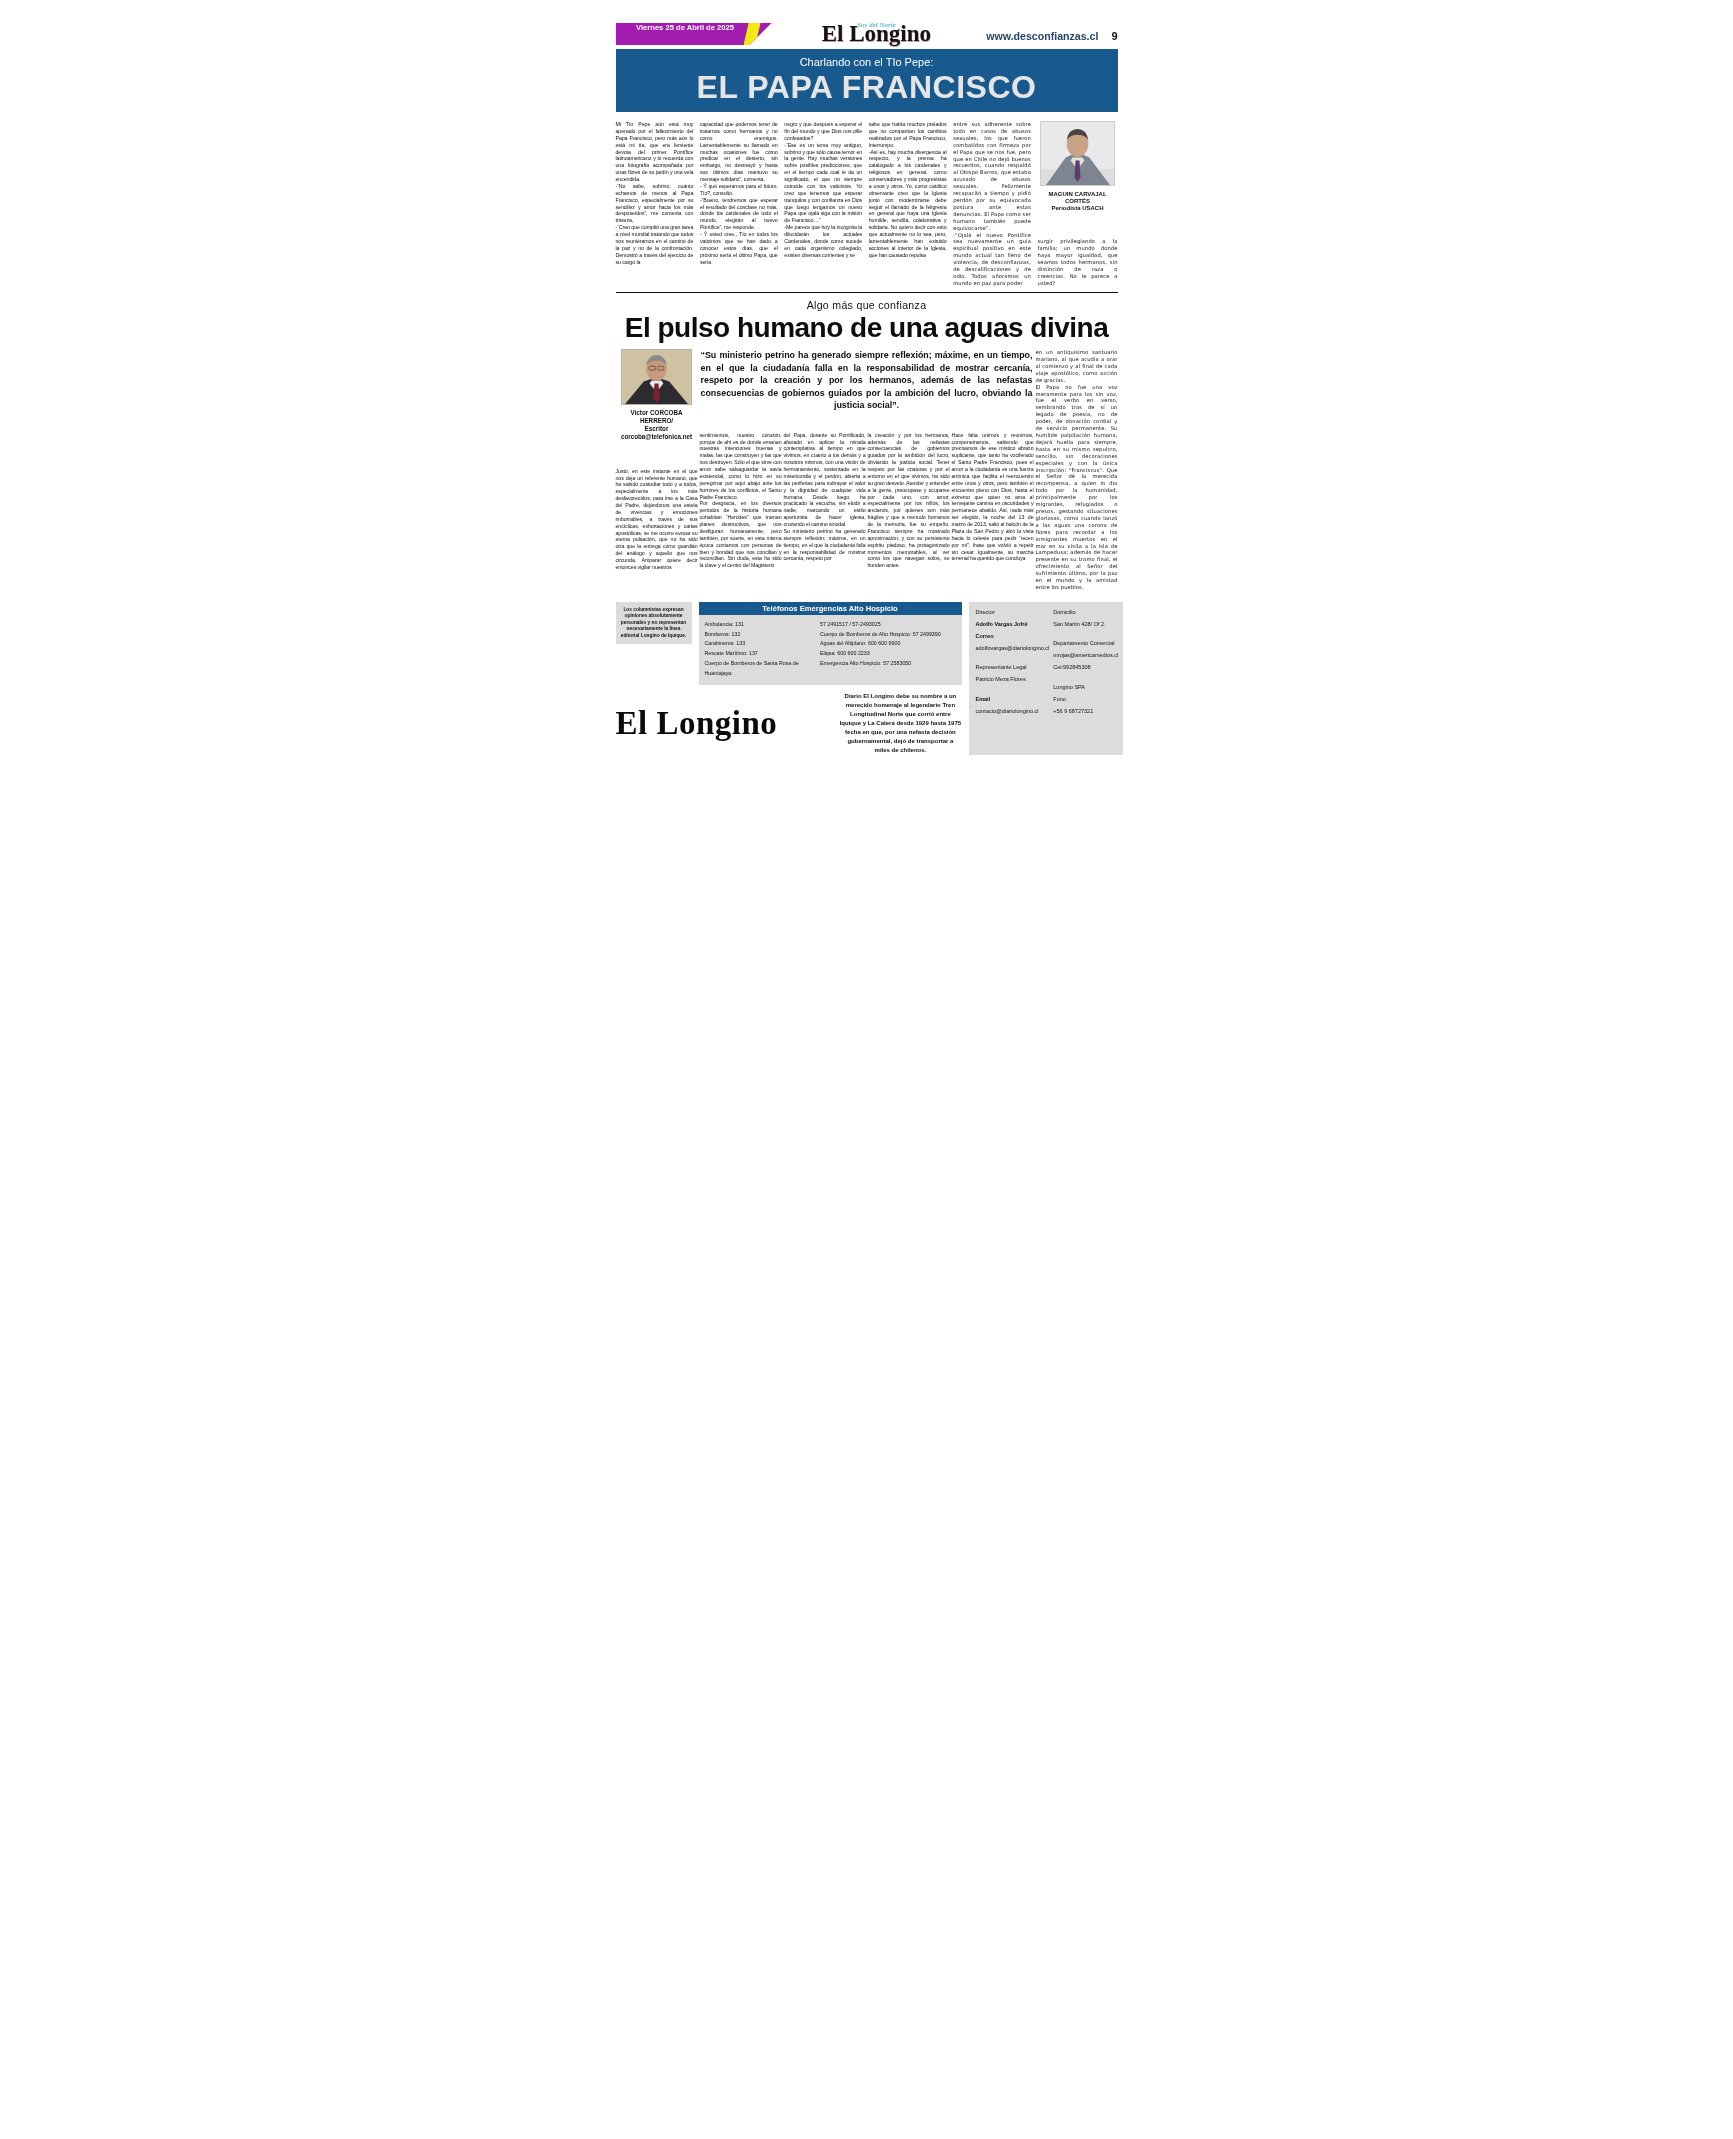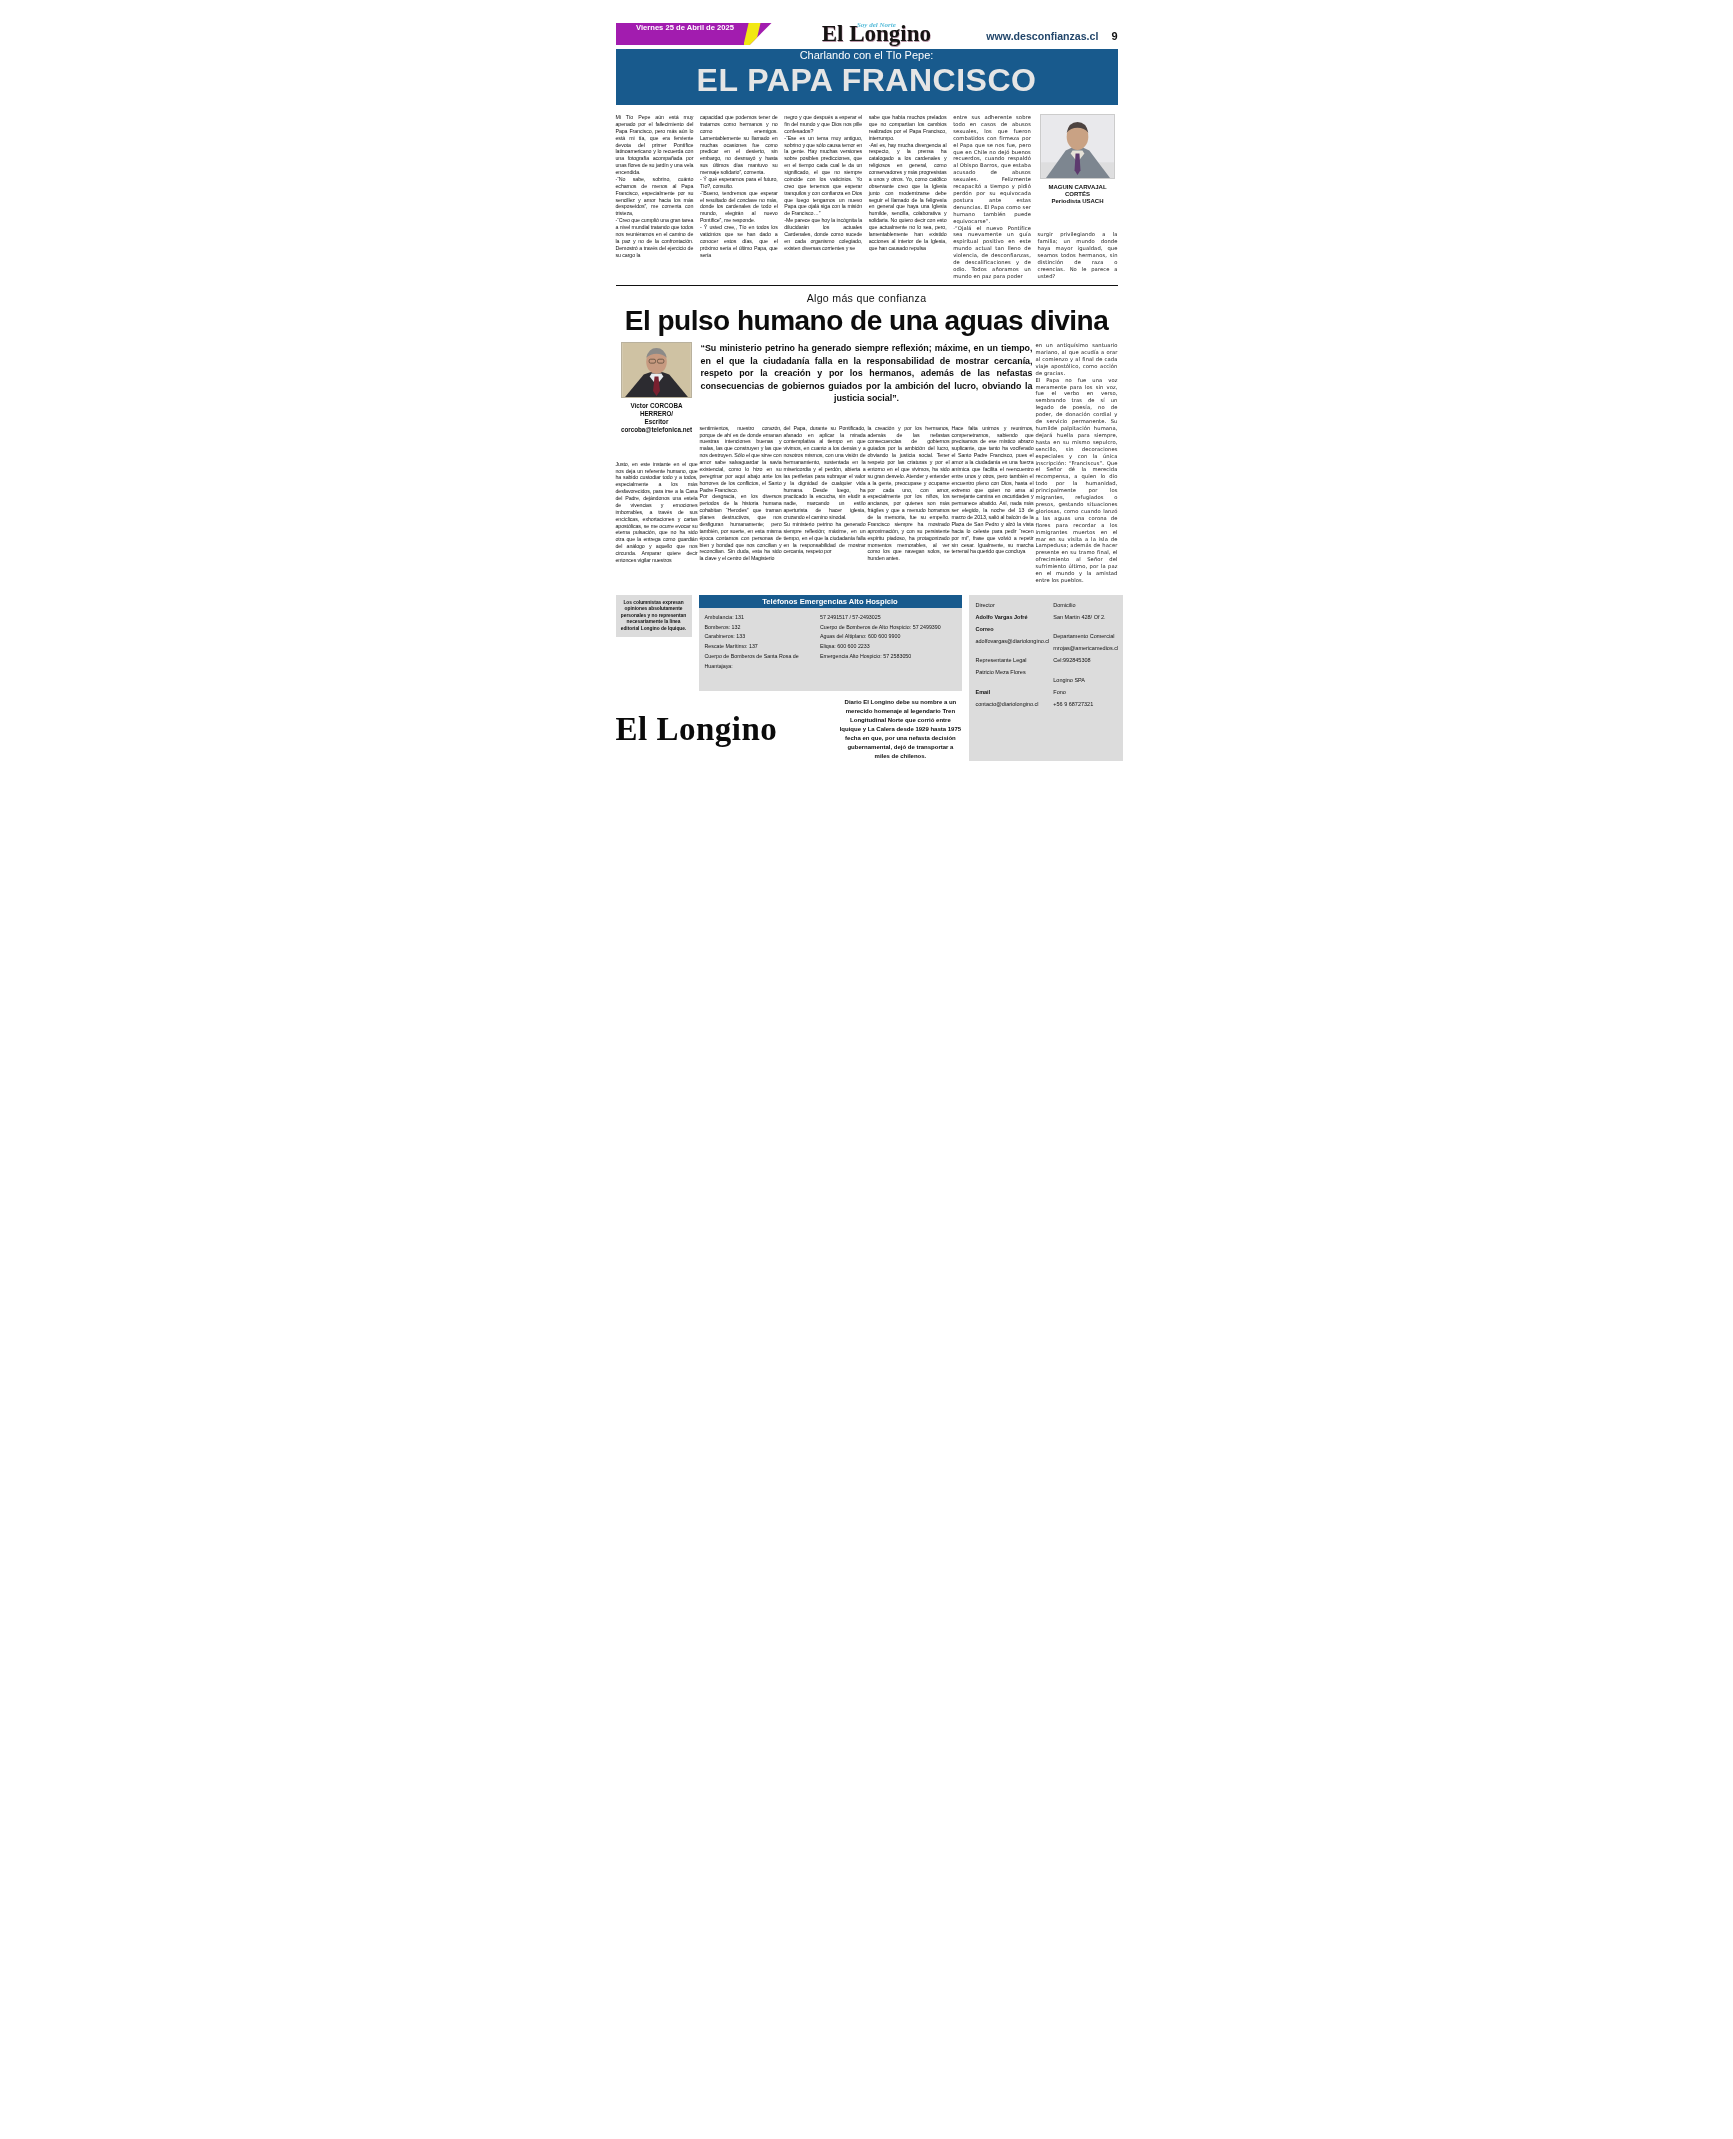--- a/index.html
+++ b/index.html
@@ -17,21 +17,21 @@
     clip-path:polygon(30% 0,100% 0,70% 100%,0 100%); }
   .masthead { flex:1; text-align:center; position:relative; line-height:0.9; }
   .masthead .tagline { display:block; font-family:"Liberation Serif", serif; font-style:italic;
     color:#56bcd9; font-size:7px; font-weight:bold; margin-bottom:-3.5px; position:relative; z-index:2;text-align:center; }
   .masthead .brand { font-family:"Liberation Serif", serif; font-weight:bold; font-size:23px;
     color:#151312; letter-spacing:0px; text-shadow:0.5px 0.5px 0 #b9a; }
   .site-url { font-size:10.6px; font-weight:bold; color:#23476b; margin:0 13px 3px 5px; }
   .page-number { font-size:11px; font-weight:bold; color:#111; margin-bottom:3px; }
 
   
-  .banner { background:#185a8d; text-align:center; padding:0 5px 9px 5px; }
+  .banner { background:#185a8d; text-align:center; padding:7px 5px 9px 5px; }
   .banner .kicker1 { color:#fff; font-size:11px; margin-bottom:3px; }
   .banner .headline1 { color:#e5e5e5; font-size:32px; font-weight:700; letter-spacing:0.5px; line-height:1; }
 
   
   .art1-body { display:flex; gap:6.6px; margin-top:9px; padding-bottom:5px; border-bottom:1px solid #111; }
   .col { flex:1 1 0; font-size:5.3px; line-height:1.3; text-align:justify; letter-spacing:-0.1px; }
   .col p { margin:0; }
   .col.wide-font { font-family:"DejaVu Sans", sans-serif; font-size:5.2px; letter-spacing:0.1px; line-height:1.33; }
   .art1-right { flex:0 0 80px; display:flex; flex-direction:column; }
   .portrait1 { width:75px; height:65px; margin:0 auto; display:block; border:0.5px solid #ccc; }
@@ -55,21 +55,21 @@
   .a2col2 { grid-column:2; grid-row:2; }
   .a2col3 { grid-column:3; grid-row:2; }
   .a2col4 { grid-column:4; grid-row:2; }
   .a2col5 { grid-column:5; grid-row:2; }
   .a2col2,.a2col3,.a2col4,.a2col5 { margin-top:-29px; }
 
   
   .footer { display:grid; grid-template-columns:76px 263px 1fr; column-gap:7px; margin-top:11px; }
   .disclaimer { background:#dcdcdc; font-size:4.8px; font-weight:bold; text-align:center;
     padding:5px 4px; line-height:1.35; height:fit-content; }
-  .emergency { background:#dcdcdc; padding-bottom:19px; height:fit-content; }
+  .emergency { background:#dcdcdc; padding-bottom:6px; height:fit-content; }
   .emergency-title { background:#185a8d; color:#fff; font-weight:bold; font-size:7.6px;
     text-align:center; padding:2px 0; }
   .emergency-cols { display:flex; padding:5px 6px 0 6px; gap:5px; }
   .em-list { font-size:5.3px; line-height:1.85; }
   .em-list.left { flex:0 0 44%; }
   .em-list.right { flex:1; }
   .contact-block { background:#dcdcdc; grid-row:1 / 3; grid-column:3; display:flex; gap:4px;
     padding:6px 5px 10px 7px; }
   .contact-col { flex:1; font-size:5.5px; line-height:1.55; }
   .contact-col div { margin-bottom:3.5px; }

